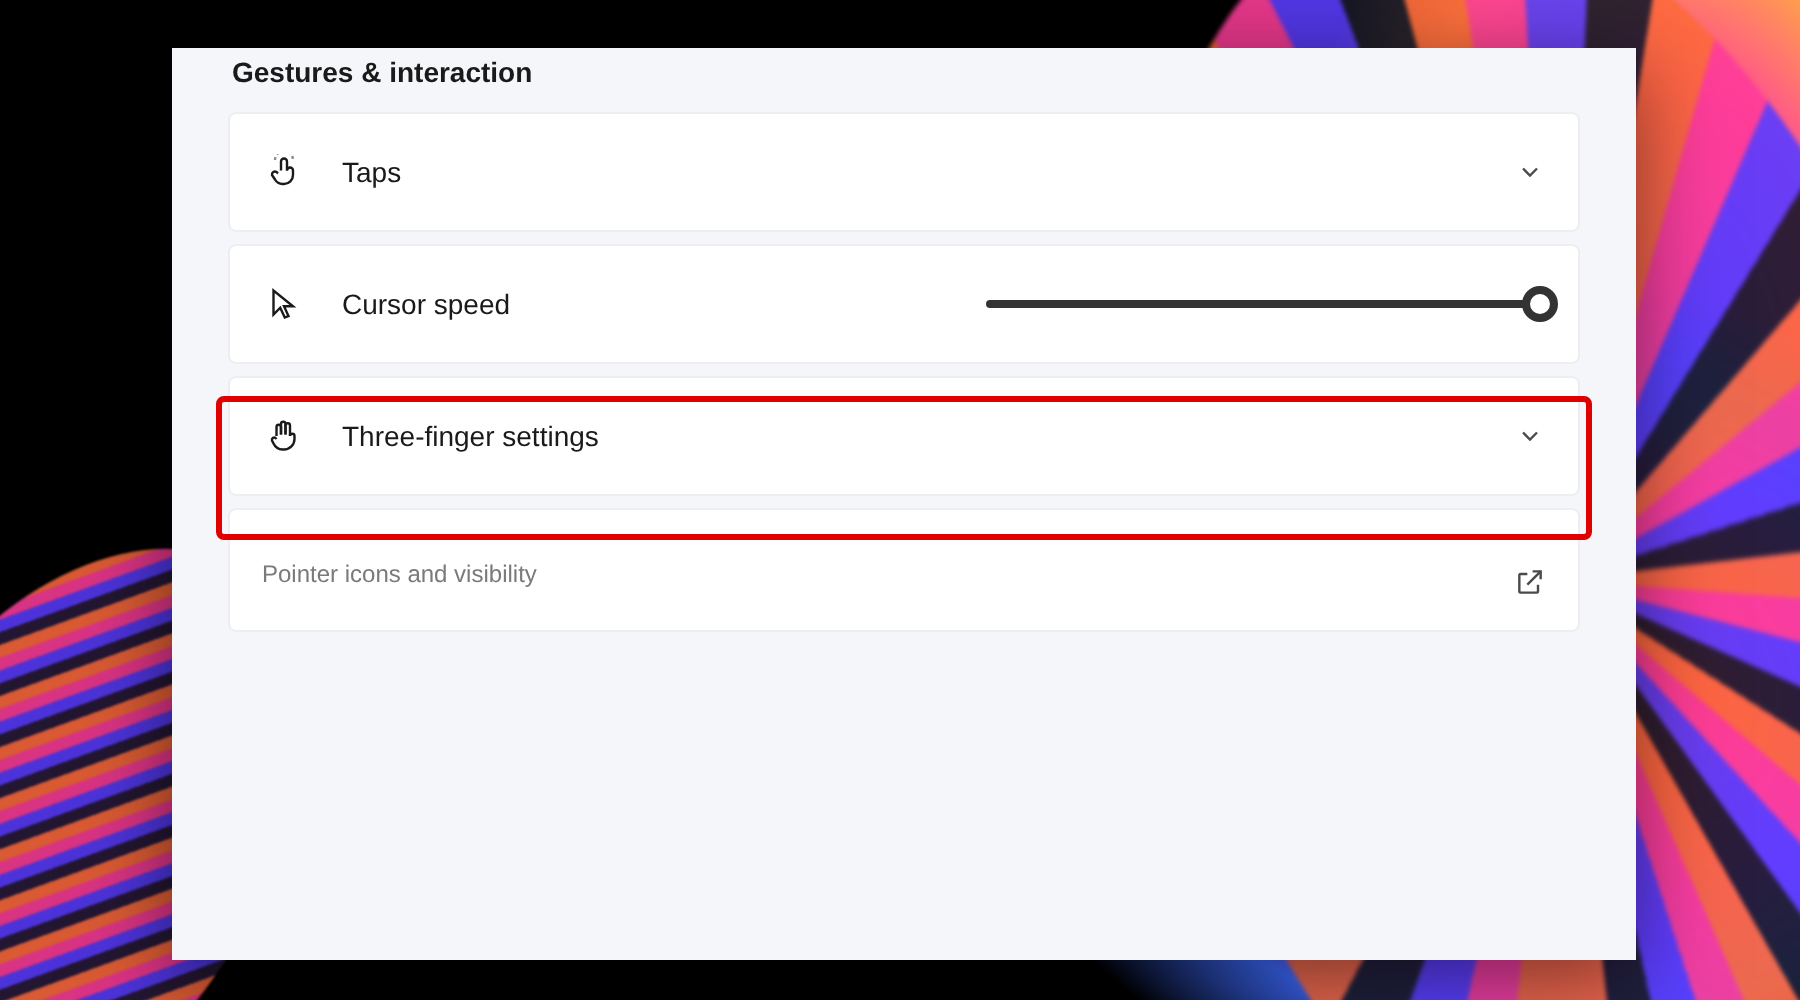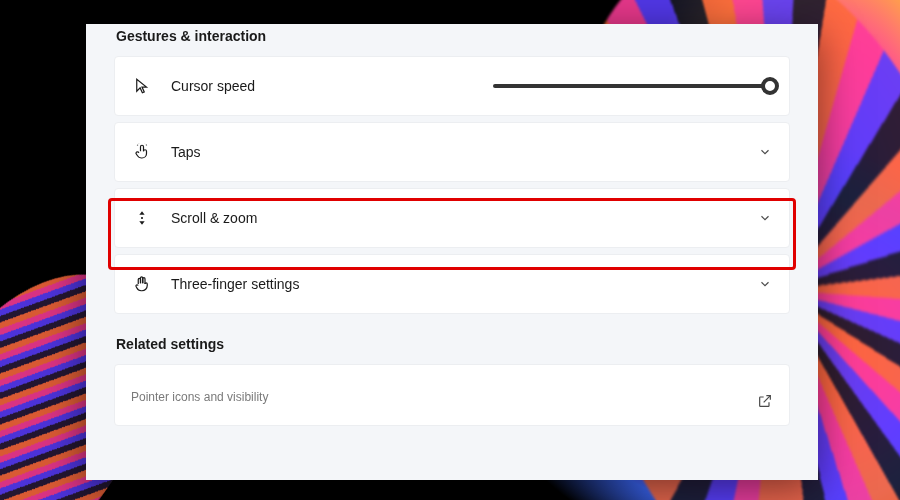--- a/index.html
+++ b/index.html
@@ -125,85 +125,68 @@
 <div class="wallpaper"></div>
 
 <div class="panel">
   <div class="panel-inner">
 
     <div class="section-title">Gestures &amp; interaction</div>
 
     <div class="row">
       <span class="icon-slot">
         <svg width="18" height="18" viewBox="0 0 24 24" fill="none" stroke="currentColor" stroke-width="1.6">
+          <path d="M10 11 V5 a2 2 0 0 1 4 0 v6"></path>
+          <path d="M14 11 a2 2 0 0 1 4 0 v3 a6 6 0 0 1 -6 6 h-1 a6 6 0 0 1 -5 -3 l-2 -3 a2 2 0 0 1 3 -2 l1 1"></path>
+          <path d="M6 4 a6 6 0 0 1 12 0" stroke-dasharray="2 2" opacity="0.5"></path>
+        </svg>
+      </span>
+      <span class="label">Taps</span>
+      <span class="spacer"></span>
+      <span class="chev">
+        <svg width="14" height="14" viewBox="0 0 24 24" fill="none" stroke="currentColor" stroke-width="2">
+            <path d="M6 9l6 6 6-6"></path>
+          </svg>
+      </span>
+    </div>
+
+    <div class="row">
+      <span class="icon-slot">
+        <svg width="18" height="18" viewBox="0 0 24 24" fill="none" stroke="currentColor" stroke-width="1.6">
           <path d="M5 3 L5 19 L9.5 14.5 L12.5 21 L15 20 L12 13.5 L18 13.5 Z"></path>
         </svg>
       </span>
       <span class="label">Cursor speed</span>
       <div class="slider-wrap">
         <div class="slider">
           <div class="slider-track"></div>
           <div class="slider-thumb" style="left:99%"></div>
         </div>
       </div>
     </div>
 
-    <div class="row">
-      <span class="icon-slot">
-        <svg width="18" height="18" viewBox="0 0 24 24" fill="none" stroke="currentColor" stroke-width="1.6">
-          <path d="M10 11 V5 a2 2 0 0 1 4 0 v6"></path>
-          <path d="M14 11 a2 2 0 0 1 4 0 v3 a6 6 0 0 1 -6 6 h-1 a6 6 0 0 1 -5 -3 l-2 -3 a2 2 0 0 1 3 -2 l1 1"></path>
-          <path d="M6 4 a6 6 0 0 1 12 0" stroke-dasharray="2 2" opacity="0.5"></path>
-        </svg>
-      </span>
-      <span class="label">Taps</span>
-      <span class="spacer"></span>
-      <span class="chev">
-        <svg width="14" height="14" viewBox="0 0 24 24" fill="none" stroke="currentColor" stroke-width="2">
-            <path d="M6 9l6 6 6-6"></path>
-          </svg>
-      </span>
-    </div>
-
-    <div class="row" id="row-scroll-zoom">
-      <span class="icon-slot">
-        <svg width="16" height="18" viewBox="0 0 24 24" fill="currentColor">
-          <path d="M12 2 L8 7 h8 Z"></path>
-          <circle cx="12" cy="12" r="1.6"></circle>
-          <path d="M12 22 L8 17 h8 Z"></path>
-        </svg>
-      </span>
-      <span class="label">Scroll &amp; zoom</span>
-      <span class="spacer"></span>
-      <span class="chev">
-        <svg width="14" height="14" viewBox="0 0 24 24" fill="none" stroke="currentColor" stroke-width="2">
-            <path d="M6 9l6 6 6-6"></path>
-          </svg>
-      </span>
-    </div>
 
     <div class="row">
       <span class="icon-slot">
         <svg width="18" height="18" viewBox="0 0 24 24" fill="none" stroke="currentColor" stroke-width="1.6">
           <path d="M7 12 V6 a1.5 1.5 0 0 1 3 0 V11"></path>
           <path d="M10 11 V4 a1.5 1.5 0 0 1 3 0 V11"></path>
           <path d="M13 11 V5 a1.5 1.5 0 0 1 3 0 V12"></path>
           <path d="M16 12 a1.5 1.5 0 0 1 3 0 v2 a7 7 0 0 1 -7 7 h-1 a7 7 0 0 1 -6 -4 l-1 -2 a1.5 1.5 0 0 1 2.5 -1.5 L7 14"></path>
         </svg>
       </span>
       <span class="label">Three-finger settings</span>
       <span class="spacer"></span>
       <span class="chev">
         <svg width="14" height="14" viewBox="0 0 24 24" fill="none" stroke="currentColor" stroke-width="2">
             <path d="M6 9l6 6 6-6"></path>
           </svg>
       </span>
     </div>
 
-    <div class="section-title related">Related settings</div>
 
     <div class="row more">
       <div class="more-texts">
         <span class="more-sub">Pointer icons and visibility</span>
       </div>
       <span class="spacer"></span>
       <span class="popout">
         <svg width="16" height="16" viewBox="0 0 24 24" fill="none" stroke="currentColor" stroke-width="1.8">
           <path d="M14 4h6v6"></path>
             <path d="M20 4L10 14"></path>

